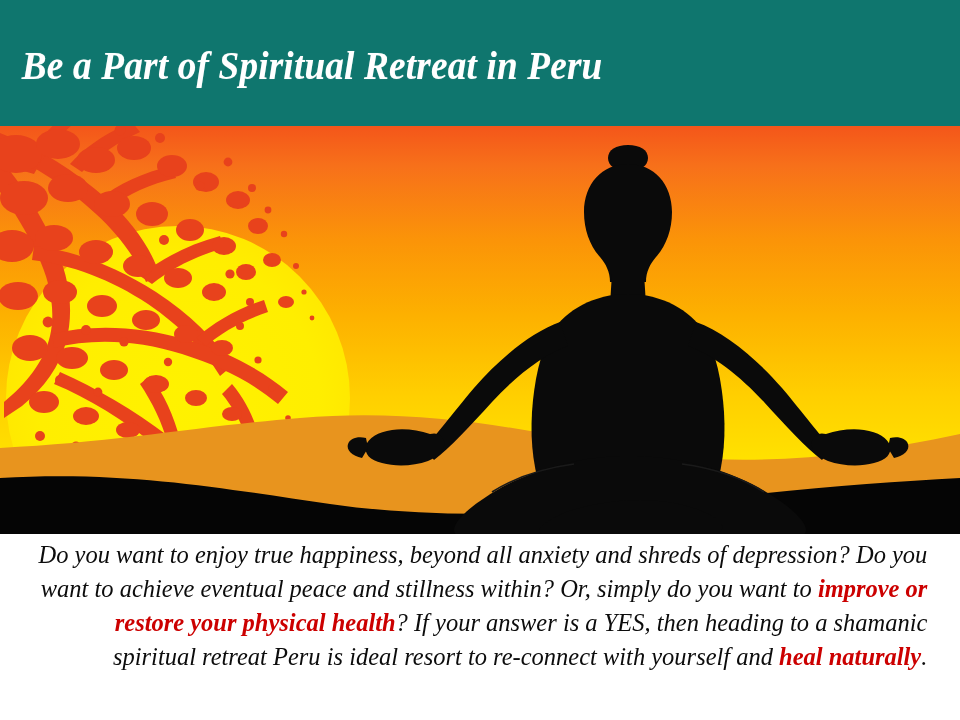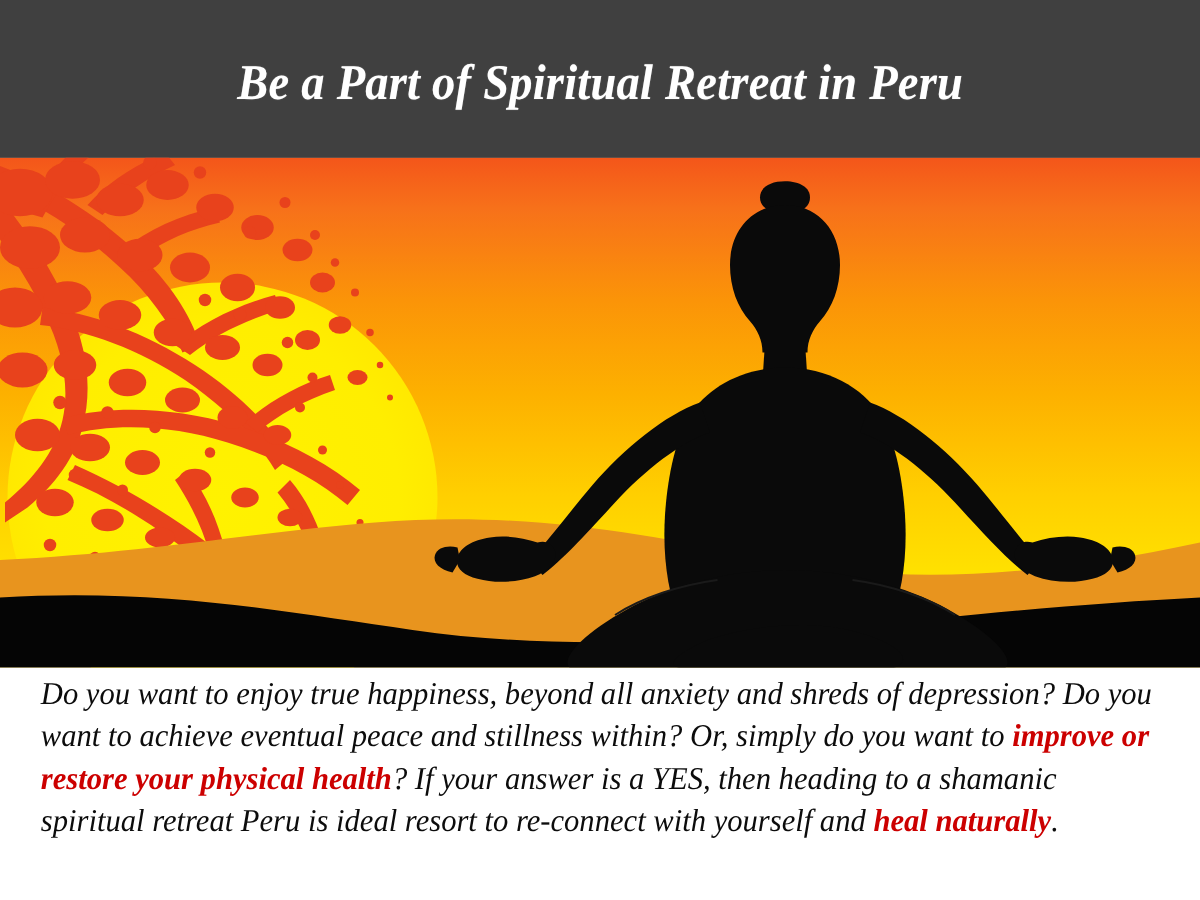--- a/index.html
+++ b/index.html
@@ -21,24 +21,23 @@
     background: #ffffff;
   }
 
   
   .title-band {
     position: absolute;
     left: 0;
     top: 0;
     width: 960px;
     height: 126px;
-    background: #404040;
+    background: #0f766e;
     display: flex;
     align-items: center;
-    justify-content: center;
   }
   .title-text {
     color: #ffffff;
     font-family: "Liberation Serif", "DejaVu Serif", serif;
     font-weight: bold;
     font-style: italic;
     font-size: 40px;
     letter-spacing: 0.2px;
     line-height: 1;
     transform: scaleX(0.93);
@@ -67,21 +66,21 @@
   
   .caption {
     position: absolute;
     left: 0;
     top: 538px;
     width: 960px;
     height: 182px;
     background: #ffffff;
     padding: 0 14px;
     box-sizing: border-box;
-    text-align: left;
+    text-align: right;
   }
   .caption-par {
     font-family: "Liberation Serif", "DejaVu Serif", serif;
     font-style: italic;
     font-size: 25.5px;
     line-height: 34px;
     color: #0c0c0c;
     margin: 0;
     transform: scaleX(0.96);
     transform-origin: top center;

